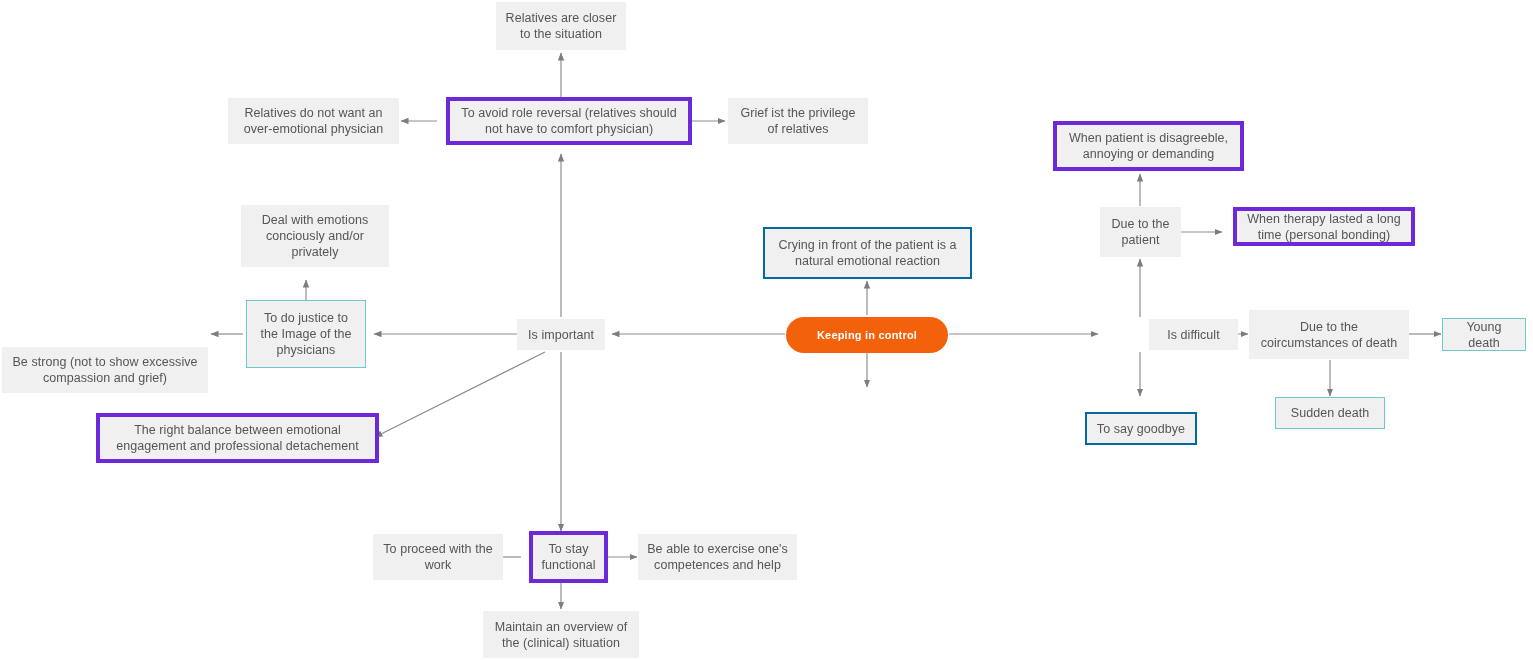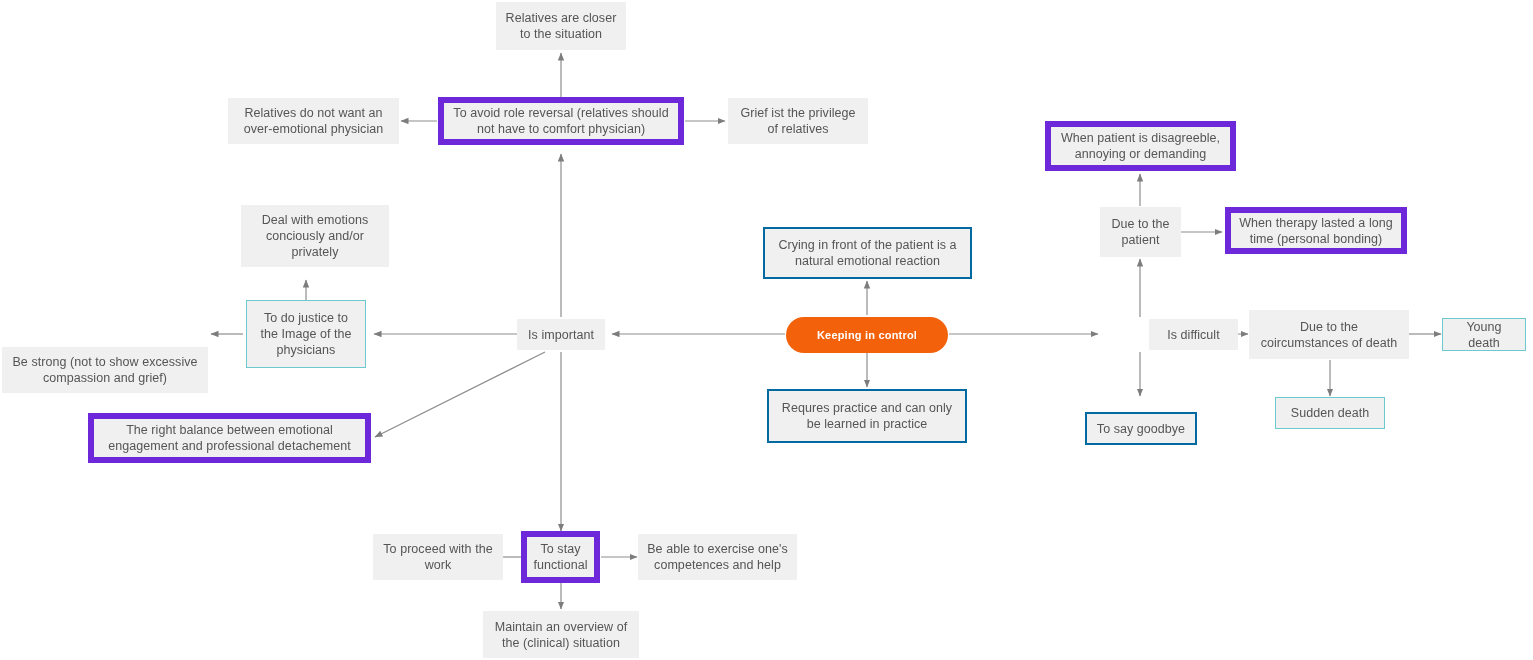--- a/index.html
+++ b/index.html
@@ -33,21 +33,22 @@
     font-size: 12.5px;
     line-height: 16px;
     display: flex;
     align-items: center;
     justify-content: center;
     text-align: center;
     padding: 4px 7px;
     letter-spacing: 0.05px;
   }
   .node.bordered {
-    border: 6px solid #6d28d9;
+    border: 4px solid #6d28d9;
+    margin-left: 8px;
   }
   .node.red {
     border: 2px solid #0369a1;
   }
   .node.teal {
     border: 1px solid #6ec9ce;
   }
   .node.plain {
     border: none;
   }
@@ -137,27 +138,26 @@
   <div class="node plain" style="left:2px; top:311px; width:206px; height:46px;margin-top:36px;">Be strong (not to show excessive compassion and grief)</div>
 
   <div class="node plain" style="left:517px; top:319px; width:88px; height:31px;">Is important</div>
 
   <div class="node bordered" style="left:88px; top:413px; width:283px; height:50px;">The right balance between emotional engagement and professional detachement</div>
 
   <div class="node red" style="left:763px; top:227px; width:209px; height:52px;">Crying in front of the patient is a natural emotional reaction</div>
 
   <div class="node central" style="left:786px; top:317px; width:162px; height:36px;">Keeping in control</div>
 
-  <div class="node red" style="left:767px; top:389px; width:200px; height:54px;">Requres practice and can only be learned in practice</div>
 
   <div class="node bordered" style="left:1045px; top:121px; width:191px; height:50px;">When patient is disagreeble, annoying or demanding</div>
 
   <div class="node plain" style="left:1100px; top:207px; width:81px; height:50px;">Due to the patient</div>
 
-  <div class="node bordered" style="left:1225px; top:207px; width:182px; height:47px;">When therapy lasted a long time (personal bonding)</div>
+  <div class="node bordered" style="left:1225px; top:207px; width:182px; height:39px;">When therapy lasted a long time (personal bonding)</div>
 
   <div class="node plain" style="left:1149px; top:319px; width:89px; height:31px;">Is difficult</div>
 
   <div class="node plain" style="left:1249px; top:310px; width:160px; height:49px;">Due to the coircumstances of death</div>
 
   <div class="node teal" style="left:1442px; top:318px; width:84px; height:33px;">Young death</div>
 
   <div class="node teal" style="left:1275px; top:397px; width:110px; height:32px;">Sudden death</div>
 
   <div class="node red" style="left:1085px; top:412px; width:112px; height:33px;">To say goodbye</div>

